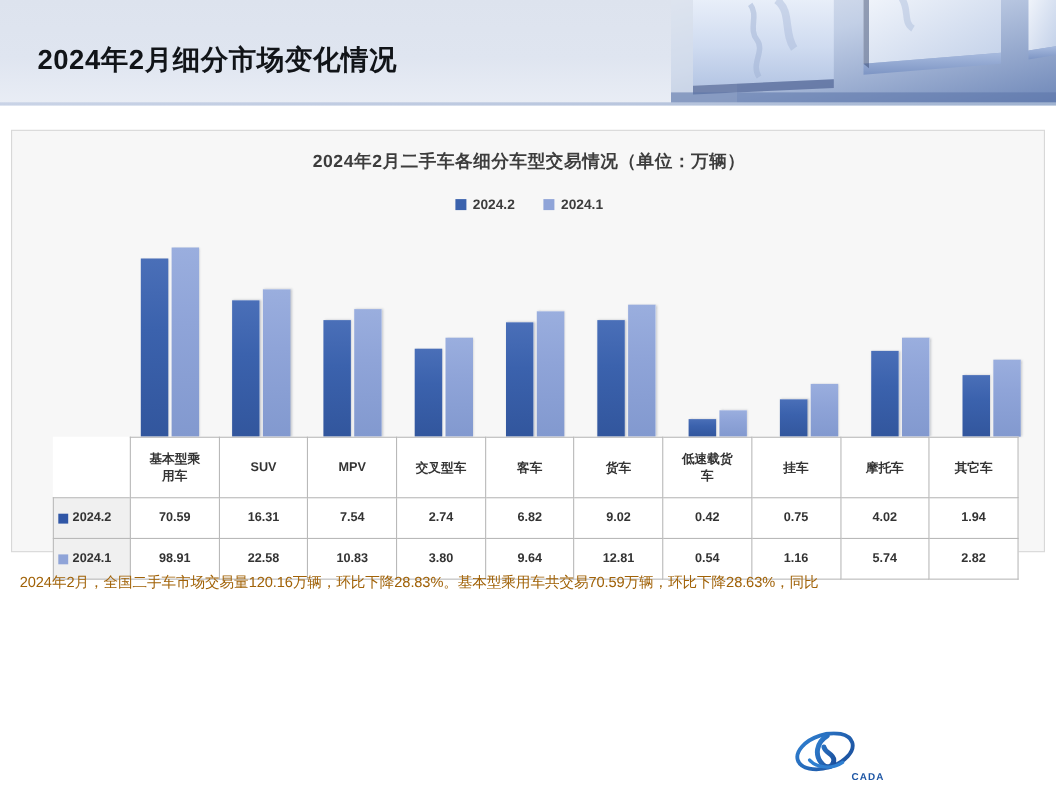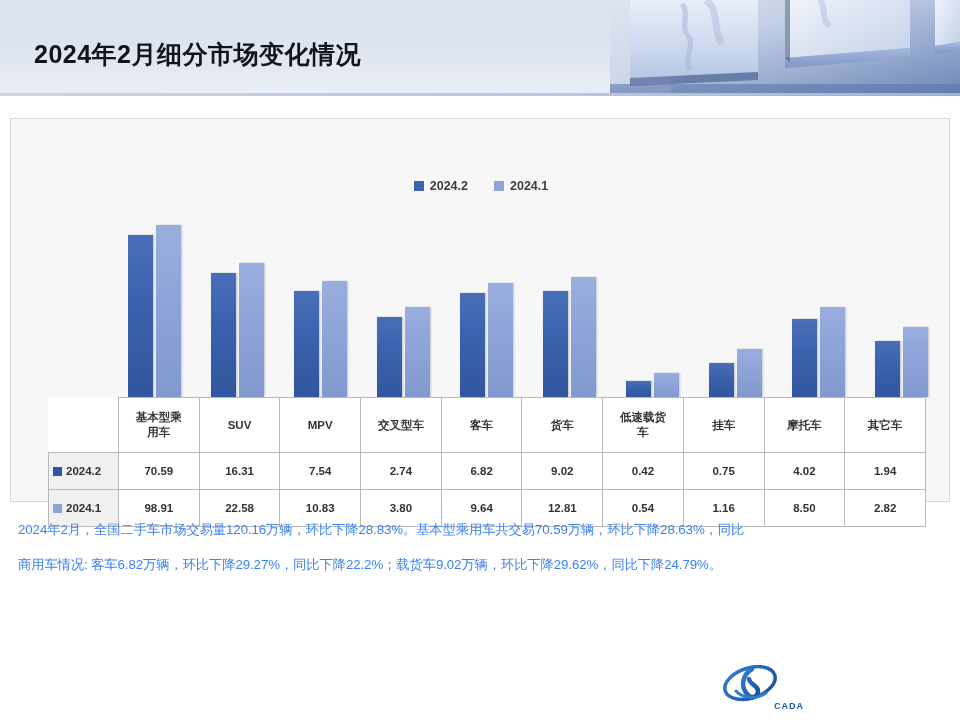--- a/index.html
+++ b/index.html
@@ -174,21 +174,21 @@
 
   
   .body-text {
     position: absolute;
     left: 18px;
     top: 512px;
     width: 926px;
   }
   .body-line {
     font-size: 13.3px;
-    color: #3b82f6;
+    color: #a16207;
     line-height: 35px;
     white-space: nowrap;
     letter-spacing: -0.1px;
   }
 
   
   .logo {
     position: absolute;
     left: 722px;
     top: 662px;
@@ -283,20 +283,21 @@
       </g>
       <rect x="0" y="84" width="350" height="11" fill="#5d76aa" opacity="0.6"></rect>
     </svg>
   </div>
   <div class="page-title">2024年2月细分市场变化情况</div>
 </div>
 <div class="header-underline"></div>
 
 <div class="chart-card">
 
+  <div class="chart-title">2024年2月二手车各细分车型交易情况（单位：万辆）</div>
 
   <div class="legend">
     <div class="legend-item">
       <span class="legend-swatch" style="background:#3b62ad"></span>
       <span>2024.2</span>
     </div>
     <div class="legend-item">
       <span class="legend-swatch" style="background:#8fa4d8"></span>
       <span>2024.1</span>
     </div>
@@ -388,30 +389,29 @@
             </div>
           </td>
           <td>98.91</td>
           <td>22.58</td>
           <td>10.83</td>
           <td>3.80</td>
           <td>9.64</td>
           <td>12.81</td>
           <td>0.54</td>
           <td>1.16</td>
-          <td>8.50</td>
+          <td>5.74</td>
           <td>2.82</td>
         </tr>
       </tbody>
     </table>
 </div>
 
 <div class="body-text" id="bodytext">
     <div class="body-line">2024年2月，全国二手车市场交易量120.16万辆，环比下降28.83%。基本型乘用车共交易70.59万辆，环比下降28.63%，同比</div>
-    <div class="body-line">商用车情况: 客车6.82万辆，环比下降29.27%，同比下降22.2%；载货车9.02万辆，环比下降29.62%，同比下降24.79%。</div>
   </div>
 
 <div class="logo">
   <div class="logo-mark">
     <svg width="56" height="40" viewBox="0 0 56 40" xmlns="http://www.w3.org/2000/svg">
       <defs>
         <linearGradient id="swoosh" x1="0" y1="0" x2="1" y2="1">
           <stop offset="0%" stop-color="#2f7fd0"></stop>
           <stop offset="100%" stop-color="#1b4f9c"></stop>
         </linearGradient>

